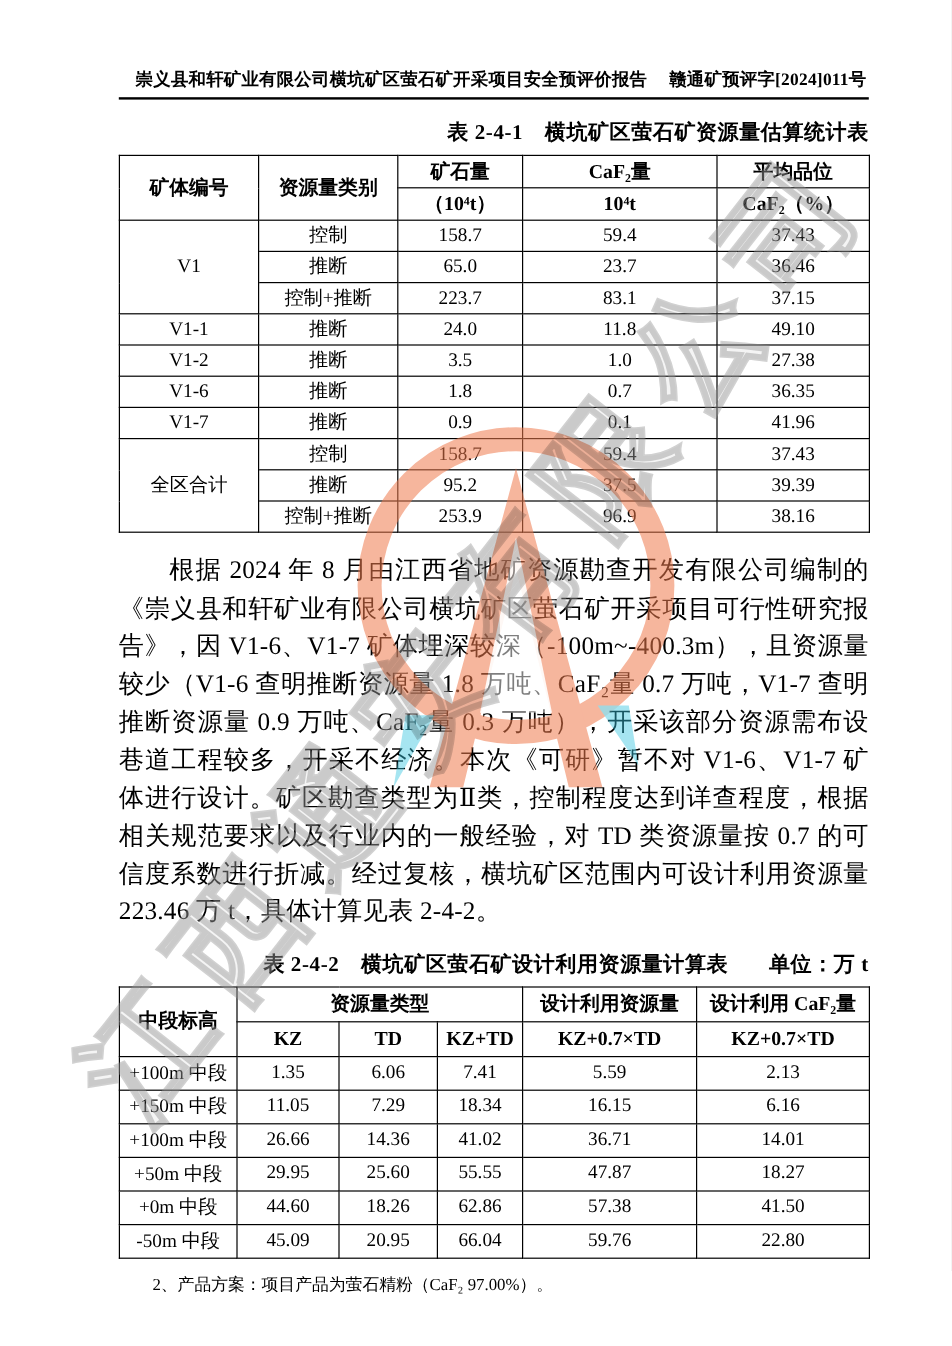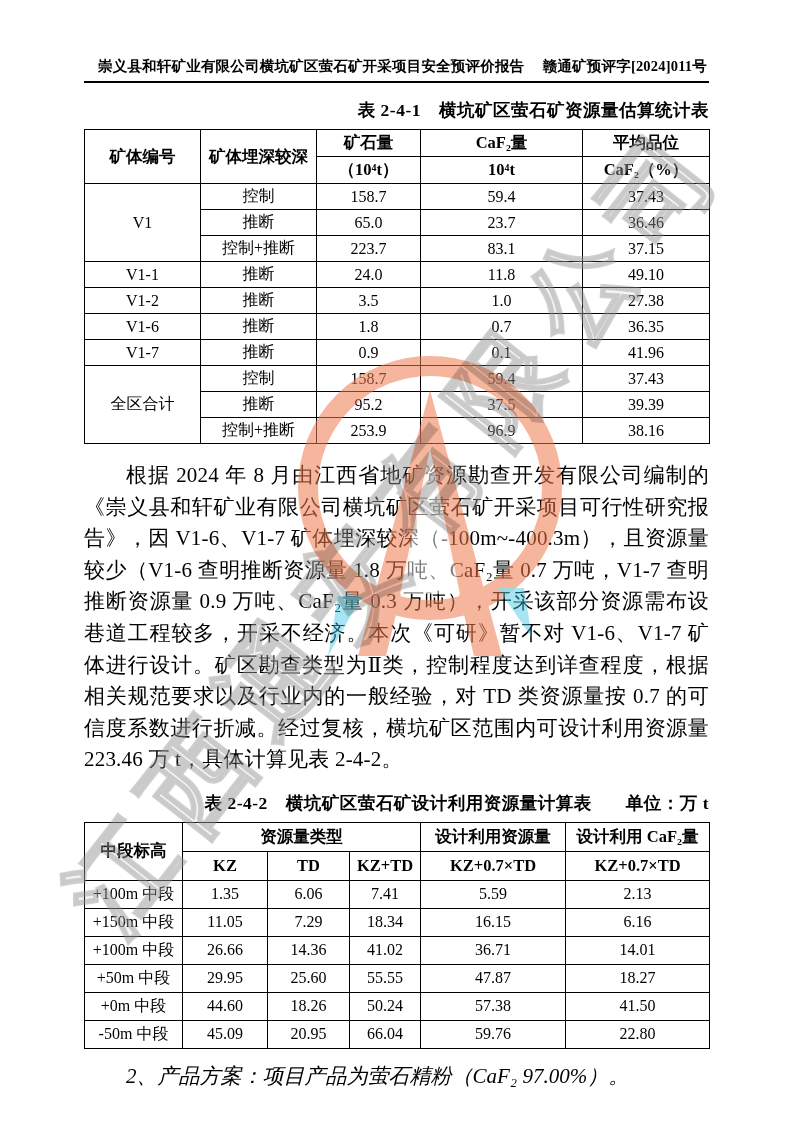--- a/index.html
+++ b/index.html
@@ -7,21 +7,21 @@
     position:relative;
     width:793px;height:1122px;
     margin:0 auto;
     background:#ffffff;
     font-family:"Liberation Serif","DejaVu Serif",serif;
     color:#000;
     overflow:hidden;
   }
   .content{
     position:absolute;
-    left:84px;top:0;
+    left:99px;top:0;
     width:625px;
     z-index:1;
   }
   
   .doc-header{
     margin-top:57px;
     display:flex;
     justify-content:space-between;
     align-items:flex-end;
     font-size:14.5px;
@@ -63,23 +63,22 @@
   .para{
     margin:16px 0 0 0;
     font-size:21px;
     line-height:31.6px;
     text-align:justify;
     text-indent:2em;
     letter-spacing:0.2px;
   }
   .product-line{
     margin:13px 0 0 0;
-    font-size:21px;
+    font-size:14px;
     text-indent:2em;
-    font-style:italic;
   }
   .page-number{
     position:absolute;
     bottom:58px;left:0;
     width:100%;
     text-align:center;
     font-size:13px;
     z-index:1;
   }
   
@@ -134,21 +133,21 @@
       <colgroup>
         <col style="width:116px">
           <col style="width:116px">
           <col style="width:104px">
         <col style="width:162px">
           <col style="width:127px">
       </colgroup>
       <tbody>
           <tr>
         <th rowspan="2">矿体编号</th>
-        <th rowspan="2">矿体埋深较深</th>
+        <th rowspan="2">资源量类别</th>
         <th>矿石量</th>
         <th>CaF₂量</th>
         <th>平均品位</th>
       </tr>
       <tr>
         <th>（10⁴t）</th>
         <th>10⁴t</th>
         <th>CaF₂（%）</th>
       </tr>
       <tr>
@@ -278,21 +277,21 @@
         <td>29.95</td>
         <td>25.60</td>
         <td>55.55</td>
         <td>47.87</td>
         <td>18.27</td>
       </tr>
       <tr>
         <td>+0m 中段</td>
         <td>44.60</td>
         <td>18.26</td>
-        <td>50.24</td>
+        <td>62.86</td>
         <td>57.38</td>
         <td>41.50</td>
       </tr>
       <tr>
         <td>-50m 中段</td>
         <td>45.09</td>
         <td>20.95</td>
         <td>66.04</td>
         <td>59.76</td>
         <td>22.80</td>

